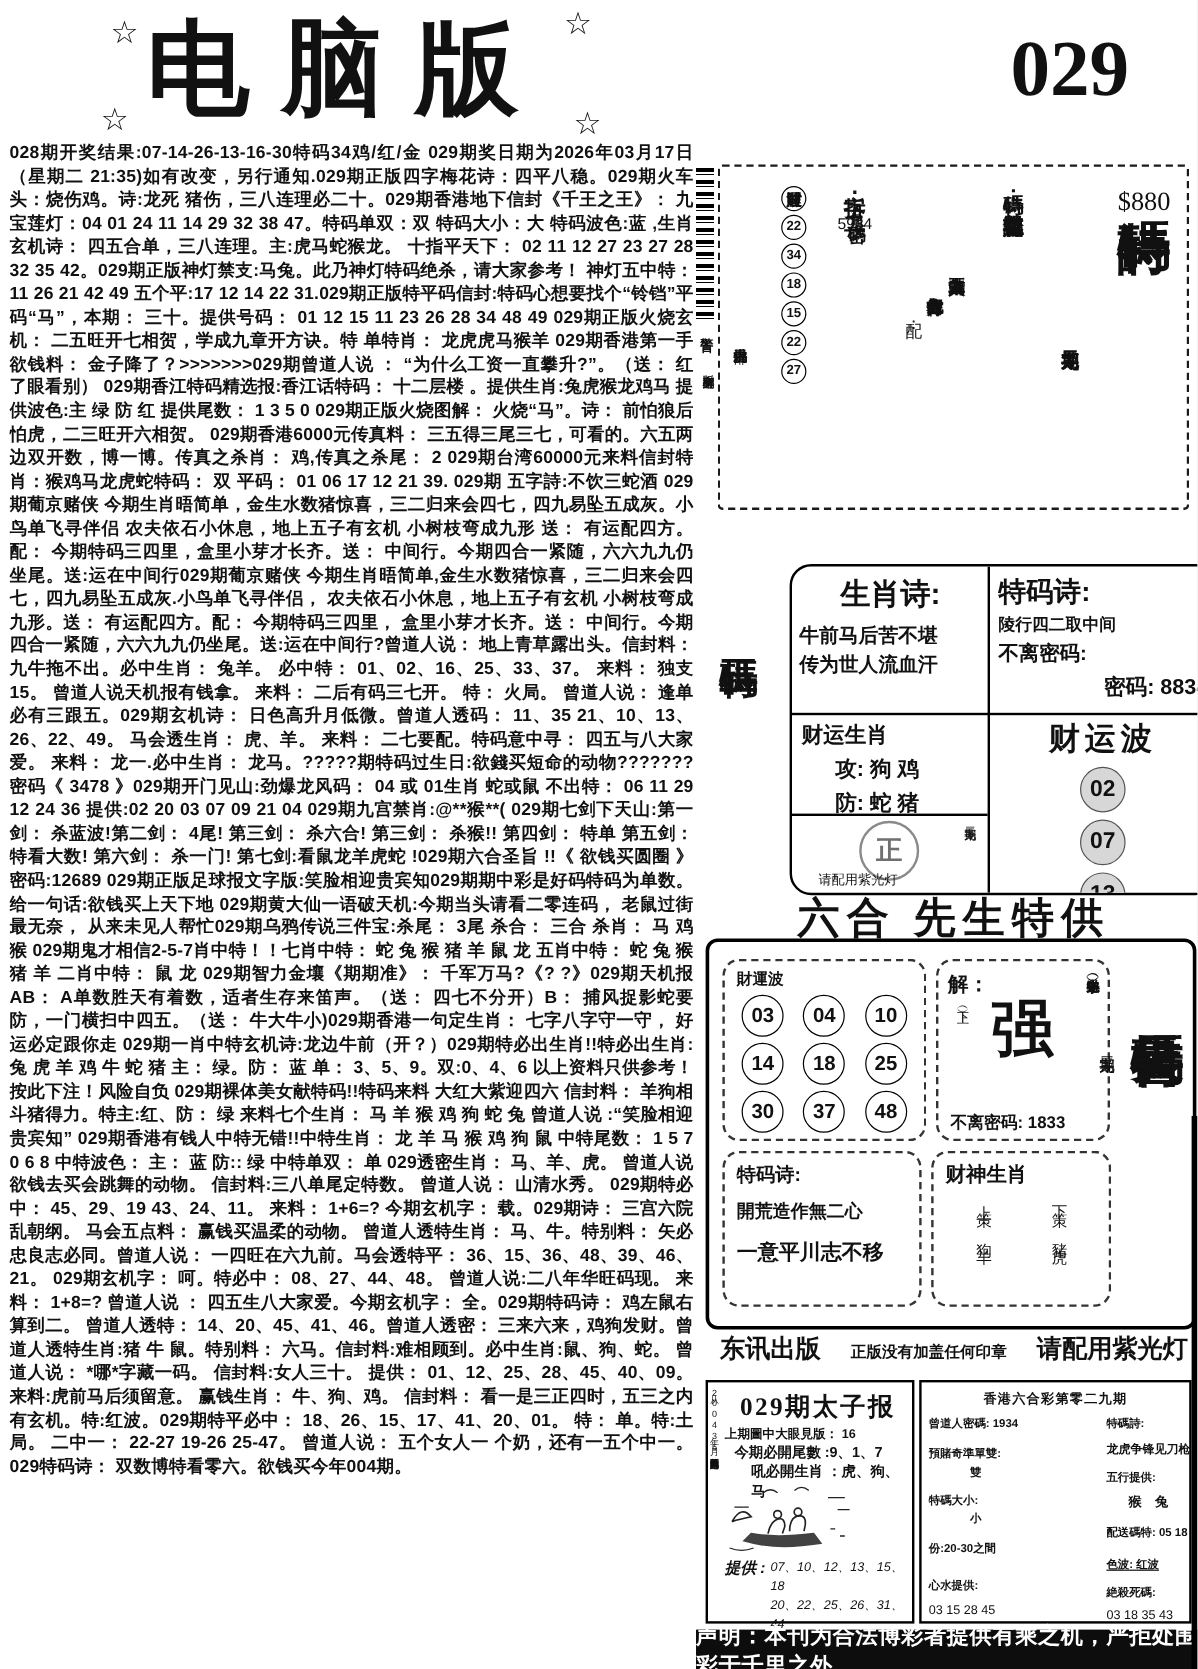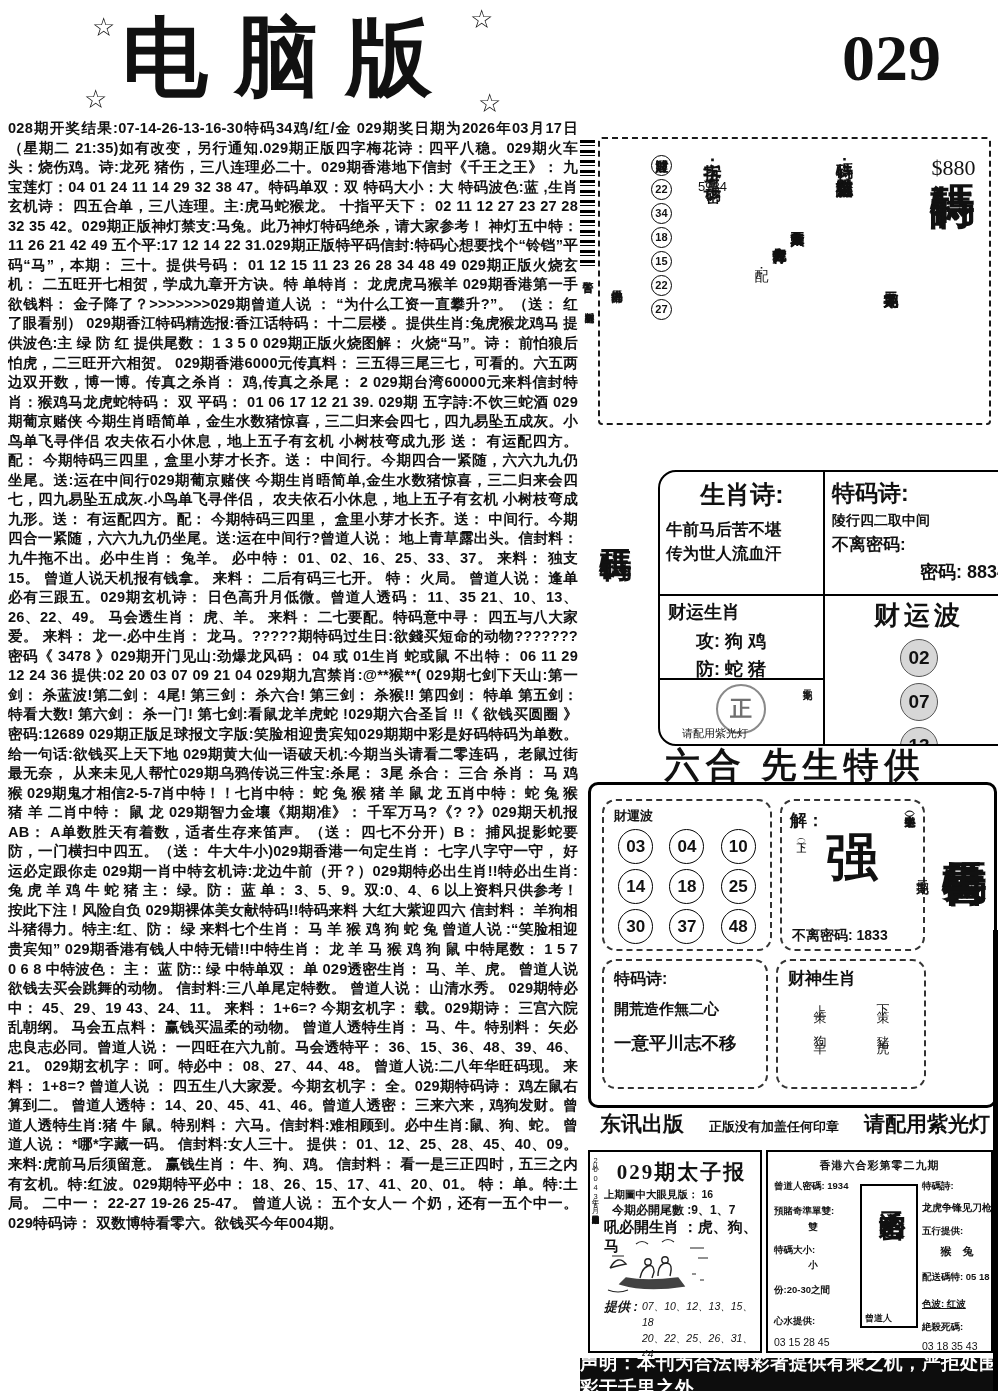--- a/index.html
+++ b/index.html
@@ -204,21 +204,21 @@
     <span class="b" style="font-size:21px;">东讯出版</span>
     <span class="b" style="font-size:13px;">正版没有加盖任何印章</span>
     <span class="b" style="font-size:21px;">请配用紫光灯</span>
   </div>
 
   <div class="abs" id="taizi-box">
     <div class="abs v" style="left:1px;top:4px;font-size:7.5px;height:190px;line-height:9px;">从2004年3月6日起为了方便彩民区别真伪本版改为电脑字体</div>
     <div class="abs b" style="left:14px;top:6px;width:155px;text-align:center;font-size:21px;font-family:'Liberation Serif',serif;letter-spacing:2px;">029期太子报</div>
     <div class="abs b" style="left:14px;top:36px;font-size:10.5px;">上期圖中大眼見版： 16</div>
     <div class="abs b" style="left:22px;top:50px;font-size:12px;">今期必開尾數 :9、1、7</div>
-    <div class="abs b" style="left:14px;top:66px;font-size:15px;font-family:Liberation Serif, serif;">吼必開生肖 ：虎、狗、马</div>
+    <div class="abs b" style="left:36px;top:66px;font-size:12px;">吼必開生肖 ：虎、狗、马</div>
     <svg class="abs" style="left:16px;top:82px;" width="110" height="62" viewBox="0 0 110 62">
       <g fill="none" stroke="#222" stroke-width="1.4">
         <path d="M14 50 Q40 58 78 52 L72 44 Q40 48 20 44 Z" fill="#222" opacity="0.85"></path>
         <path d="M34 44 q2 -10 8 -12 q6 -2 6 6 l-2 6"></path>
         <path d="M52 42 q0 -12 8 -13 q6 0 5 8 l-1 5"></path>
         <circle cx="42" cy="28" r="3.2"></circle>
         <circle cx="59" cy="26" r="3.2"></circle>
         <path d="M4 34 q8 -14 16 -4 q-10 2 -16 4"></path>
         <path d="M6 22 h12 M84 14 h14 M92 24 h10" stroke-width="1.1"></path>
         <path d="M30 10 q6 -5 12 0 M56 8 q6 -5 12 0" stroke-width="1.1"></path>
@@ -241,24 +241,20 @@
       <div class="b">曾道人密碼: 1934</div>
       <div class="b" style="margin-top:12px;">預賭奇準單雙:</div>
       <div class="b" style="text-align:center;margin-top:3px;">雙</div>
       <div class="b" style="margin-top:10px;">特碼大小:</div>
       <div class="b" style="text-align:center;margin-top:2px;">小</div>
       <div class="b" style="margin-top:12px;">份:20-30之間</div>
       <div class="b" style="margin-top:18px;">心水提供:</div>
       <div style="margin-top:8px;font-size:10.5px;">03 15 28 45</div>
     </div>
 
-    <div class="abs" style="left:92px;top:32px;width:54px;height:140px;border:2.5px solid #000;">
-      <div class="v b abs" style="left:12px;top:4px;font-size:27px;height:112px;font-family:'Liberation Serif',serif;">透密函</div>
-      <div class="abs b" style="left:3px;bottom:1px;font-size:9px;">曾道人</div>
-    </div>
 
     <div class="abs" style="left:154px;top:28px;width:70px;font-size:9.5px;">
       <div class="b">特碼詩:</div>
       <div class="b" style="margin-top:8px;font-size:10px;">龙虎争锋见刀枪</div>
       <div class="b" style="margin-top:10px;">五行提供:</div>
       <div class="b" style="margin-top:6px;font-size:11px;text-align:center;">猴　兔</div>
       <div class="b" style="margin-top:12px;">配送碼特: 05 18</div>
       <div class="b" style="margin-top:14px;text-decoration:underline;">色波:  红波</div>
       <div class="b" style="margin-top:10px;">絶殺死碼:</div>
       <div style="margin-top:6px;font-size:10.5px;">03 18 35 43</div>

